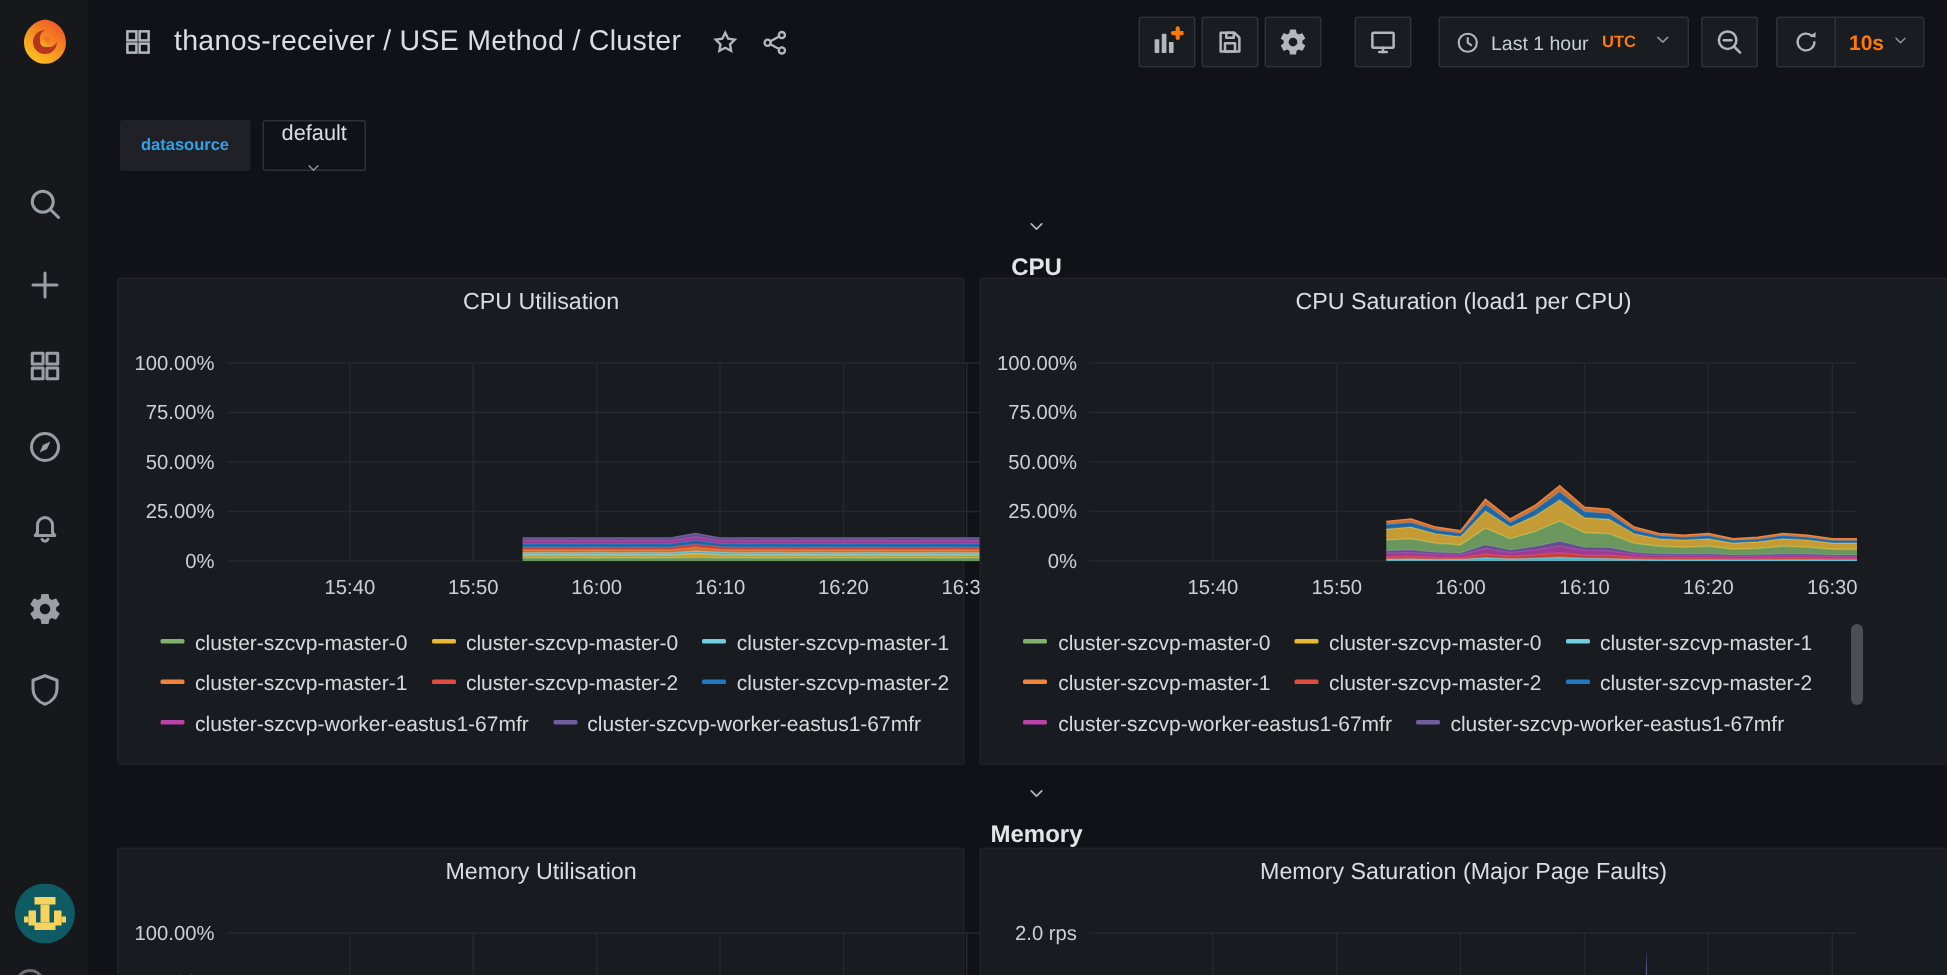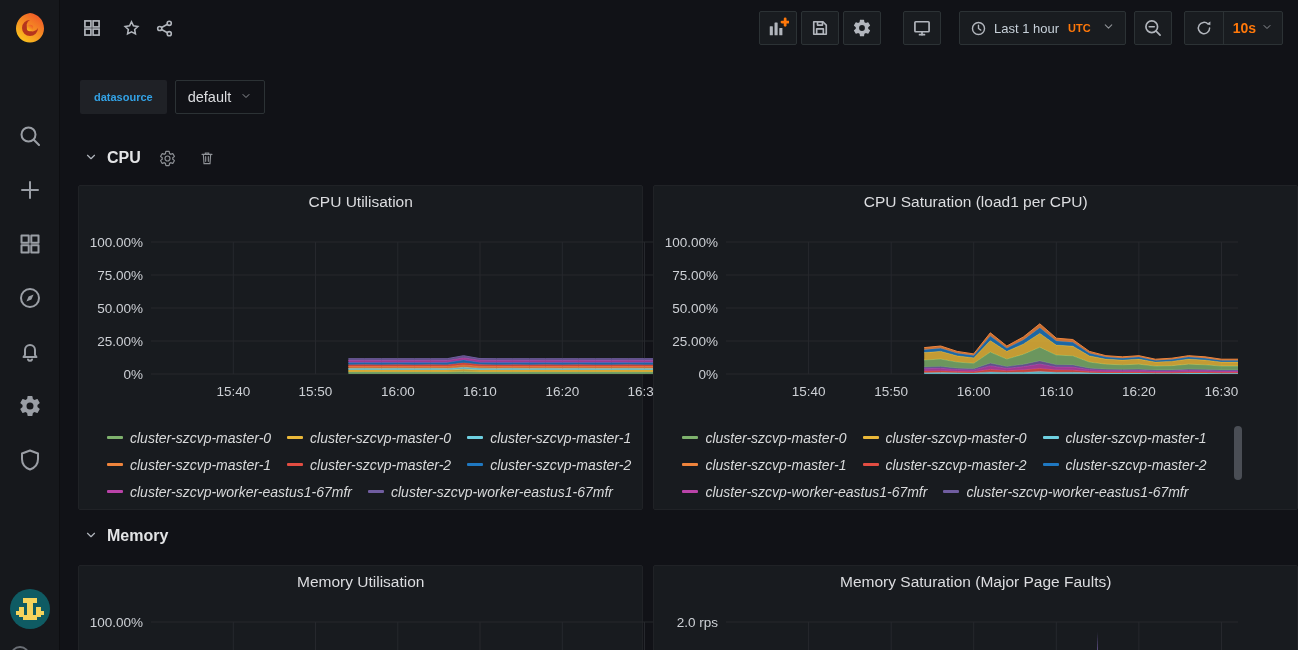--- a/index.html
+++ b/index.html
@@ -41,43 +41,43 @@
   .refresh-group { margin-left:12px; }
   .refresh-seg { width:38px; height:100%; display:flex; align-items:center; justify-content:center; }
   .refresh-seg svg { stroke:#b2b6bd; fill:none; stroke-width:2; stroke-linecap:round; }
   .refresh-divider { width:1px; height:100%; background:#2c3235; }
   .refresh-interval { display:flex; align-items:center; gap:5px; padding:0 9px; color:#ff780a; font-weight:bold; font-size:14px; }
   .caret svg { stroke:#8e9196; fill:none; stroke-width:2; stroke-linecap:round; stroke-linejoin:round; }
   
   .submenu { display:flex; align-items:center; margin:24px 0 0 20px; gap:8px; }
   .var-chip { height:34px; display:flex; align-items:center; padding:0 14px; background:#1f2126; border-radius:2px; cursor:pointer; }
   .var-chip span { color:#33a2e5; font-weight:bold; font-size:11px; }
-  .var-dd { height:34px; display:flex; align-items:center; gap:9px; padding:0 12px; border:1px solid #2c3235; border-radius:2px; cursor:pointer; background:transparent; }
+  .var-dd { height:34px; display:flex; align-items:center; gap:9px; padding:0 12px; border:1px solid #2c3235; border-radius:2px; cursor:pointer; background:transparent;flex-direction:column; }
   .var-dd span { color:#dcdde0; font-size:14.5px; }
   
-  .section-header { display:flex; align-items:center; gap:9px; margin:30px 0 0 24px; height:28px; }
+  .section-header { display:flex; align-items:center; gap:9px; margin:30px 0 0 24px; height:28px;flex-direction:column; }
   .section-header.mem { margin-top:12px; }
   .section-chevron svg { stroke:#b2b6bd; fill:none; stroke-width:2; stroke-linecap:round; stroke-linejoin:round; }
   .section-title { font-size:16px; font-weight:bold; color:#e3e4e6; cursor:pointer; }
   .section-ic { margin-left:9px; cursor:pointer; display:flex; }
   .section-ic svg { stroke:#8e9196; fill:none; stroke-width:1.7; stroke-linecap:round; }
   .panel-row { display:flex; gap:10px; margin:13px 0 0 18px; }
   .panel-row.mem { margin-top:15px; }
   .panel {
     position:relative; height:325px; background:#181b1f; border:1px solid #202226; border-radius:2px;
   }
   .panel.w-l { width:600px; } .panel.w-r { width:684px; }
   .panel-title {
     position:absolute; top:7px; left:0; width:100%; text-align:center;
     font-size:15.5px; font-weight:500; color:#dcdde0; cursor:pointer; z-index:2;
   }
   .chart-svg { position:absolute; left:0; top:0; }
   .chart-svg .grid { stroke:#26282d; stroke-width:1; }
   .chart-svg .axis-label { fill:#cdd0d5; font-size:13.5px; font-family:"Liberation Sans",sans-serif; }
-  .legend { position:absolute; left:28px; top:238px; width:548px;font-style:italic; }
+  .legend { position:absolute; left:28px; top:228px; width:548px; }
   .legend-row { display:flex; align-items:center; height:27px; column-gap:16px; }
   .legend-item { display:flex; align-items:center; gap:7px; cursor:pointer; white-space:nowrap; }
   .legend-dash { width:16px; height:3px; border-radius:1px; flex:0 0 16px; }
   .legend-label { font-size:14px; color:#d8d9da; }
   .legend-scrollbar { position:absolute; right:-12px; top:2px; width:8px; height:54px; background:#4a4e55; border-radius:4px; cursor:pointer; }
 </style>
 </head>
 <body>
 
 <aside class="sidebar">
@@ -160,20 +160,21 @@
   <header class="app-header">
     <div class="title-group">
       <span class="grid-icon hdr-ic">
         <svg width="20" height="20" viewBox="0 0 24 24">
             <rect x="3.5" y="3.5" width="7.2" height="7.2"></rect>
             <rect x="13.3" y="3.5" width="7.2" height="7.2"></rect>
             <rect x="3.5" y="13.3" width="7.2" height="7.2"></rect>
             <rect x="13.3" y="13.3" width="7.2" height="7.2"></rect>
           </svg>
       </span>
+      <h1 class="page-title">thanos-receiver / USE Method / Cluster</h1>
       <span class="hdr-ic" style="margin-left:6px">
         <svg width="19" height="19" viewBox="0 0 24 24">
             <path d="M12 3.6 l2.47 5.02 5.53.8 -4 3.9 .94 5.5 L12 16.2 7.06 18.82 8 13.32 4 9.42 9.53 8.62 Z"></path>
           </svg>
       </span>
       <span class="hdr-ic">
         <svg width="19" height="19" viewBox="0 0 24 24">
             <circle cx="18" cy="5.5" r="2.6"></circle>
             <circle cx="6" cy="12" r="2.6"></circle>
             <circle cx="18" cy="18.5" r="2.6"></circle>

